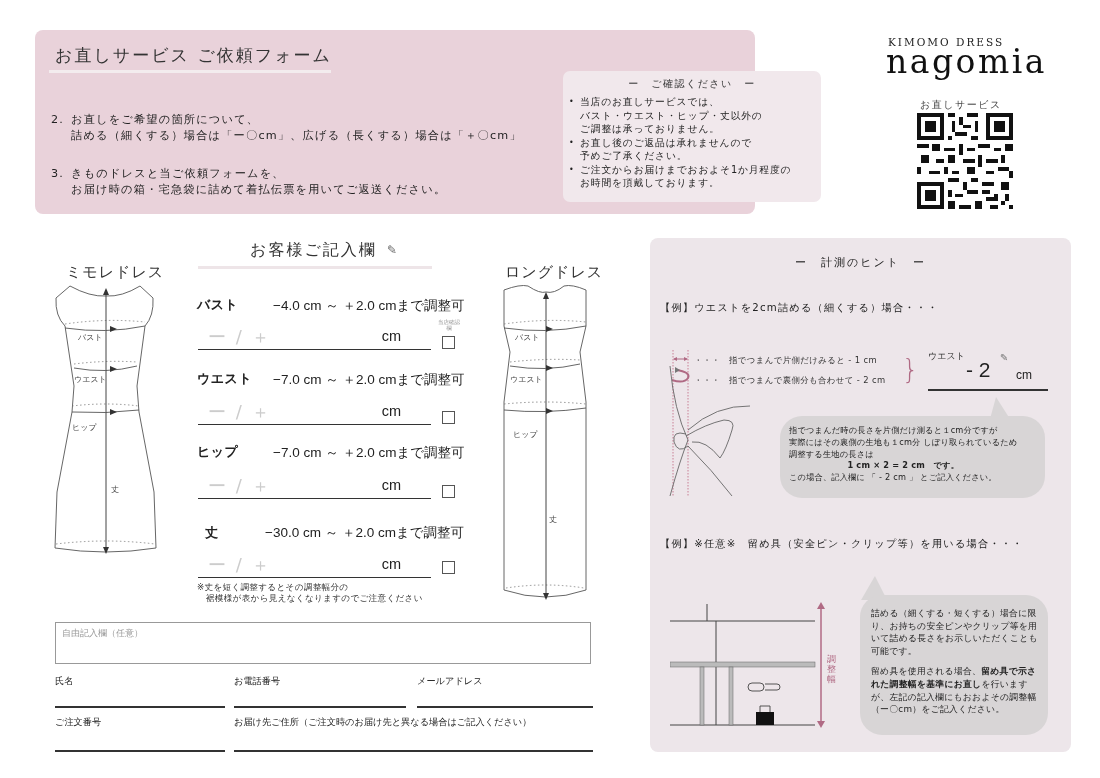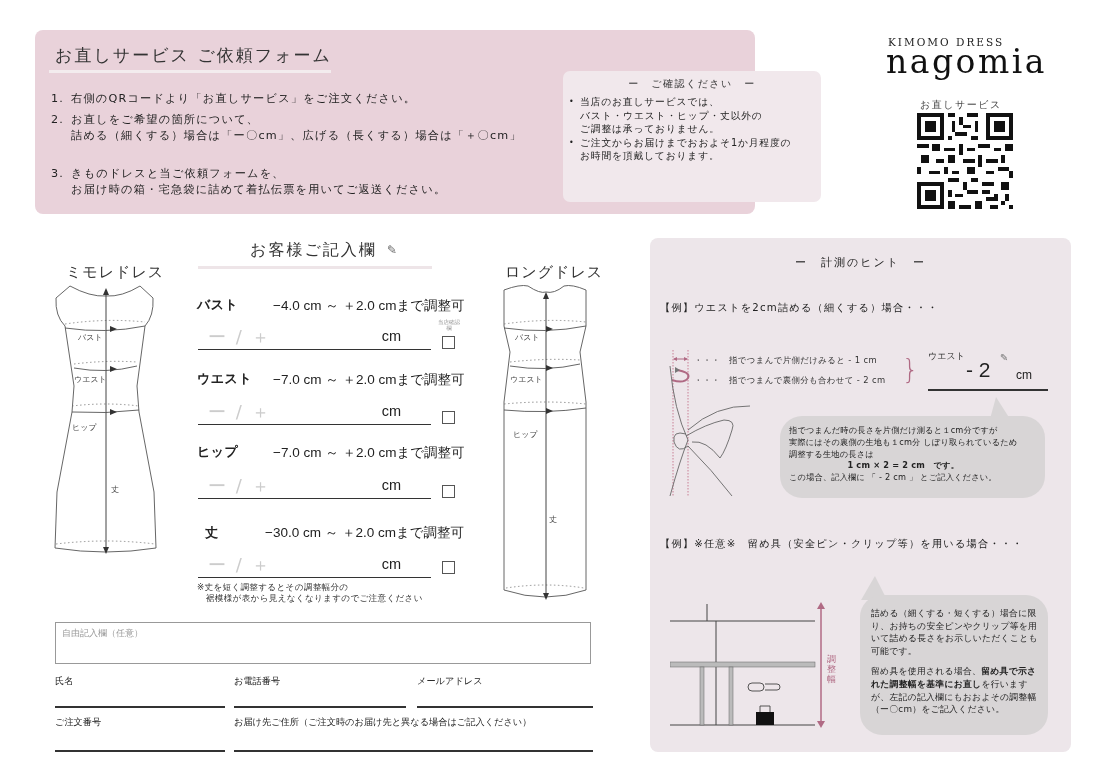--- a/index.html
+++ b/index.html
@@ -86,38 +86,37 @@
 
   #adj-label { left: 177px; top: 416px; width: 12px; font-size: 9px; line-height: 10px; color: #b06a84; }
 </style>
 </head>
 <body>
 
 <div id="header-panel" class="abs">
   <div id="form-title" class="abs">お直しサービス ご依頼フォーム</div>
   <div id="form-title-underline" class="abs"></div>
 
-  <div id="step-1" class="step">
-    <span class="num">1.</span><span>右側のQRコードより「お直しサービス」をご注文ください。</span>
-  </div>
   <div id="step-2" class="step">
     <span class="num">2.</span><span>お直しをご希望の箇所について、</span>
     <span class="cont">詰める（細くする）場合は「ー〇cm」、広げる（長くする）場合は「＋〇cm」</span>
   </div>
   <div id="step-3" class="step">
     <span class="num">3.</span><span>きものドレスと当ご依頼フォームを、</span>
     <span class="cont">お届け時の箱・宅急袋に詰めて着払伝票を用いてご返送ください。</span>
   </div>
 
   <div id="confirm-box" class="abs">
     <div id="confirm-title" class="abs">ー　ご確認ください　ー</div>
     <ul id="confirm-list" class="abs">
       <li style="white-space:pre-line">当店のお直しサービスでは、
 バスト・ウエスト・ヒップ・丈以外の
 ご調整は承っておりません。</li>
+      <li style="white-space:pre-line">お直し後のご返品は承れませんので
+予めご了承ください。</li>
       <li style="white-space:pre-line">ご注文からお届けまでおおよそ1か月程度の
 お時間を頂戴しております。</li>
     </ul>
   </div>
 </div>
 
 <div id="brand-sub" class="abs">KIMOMO DRESS</div>
 <div id="brand-name" class="abs">nagomia</div>
 <div id="qr-label" class="abs">お直しサービス</div>
 <svg id="qr-code" class="abs" viewBox="0 0 25 25" shape-rendering="crispEdges">

